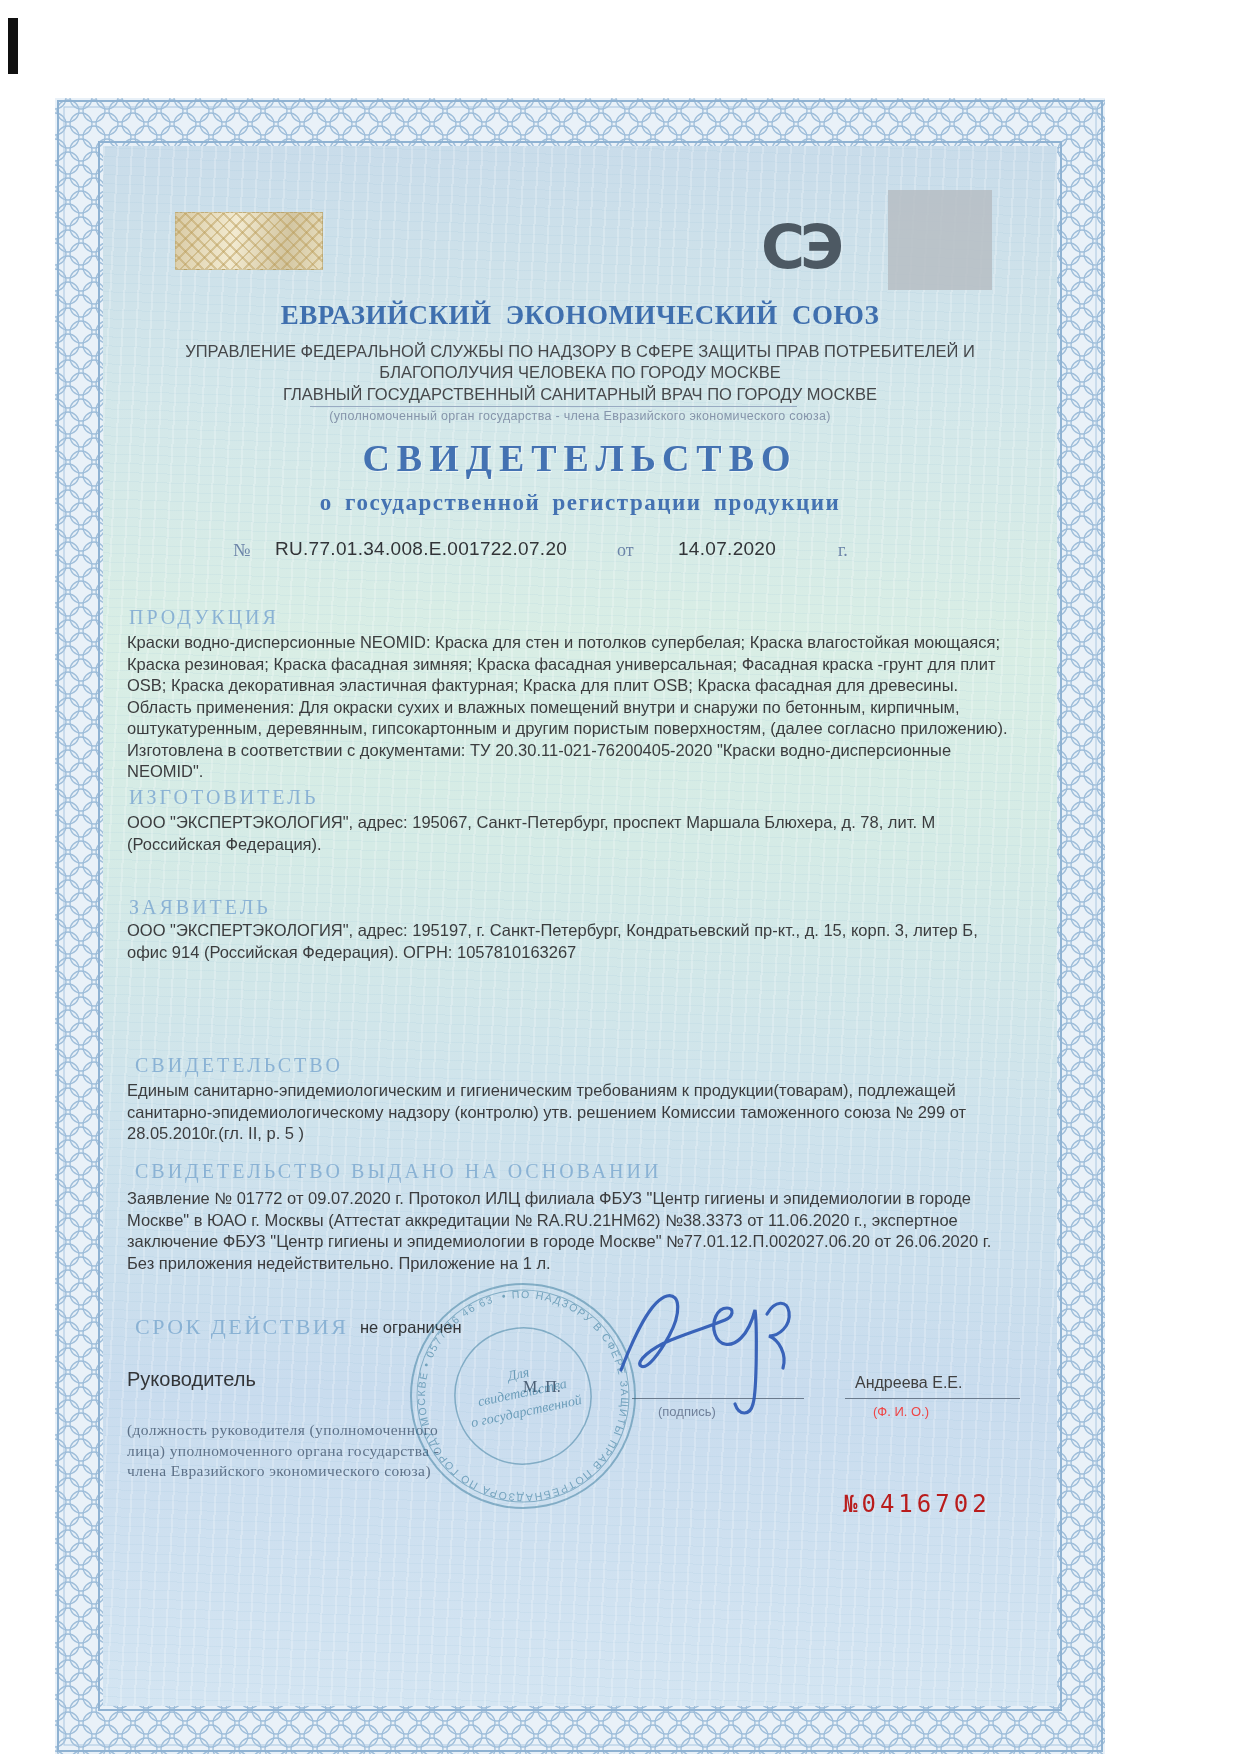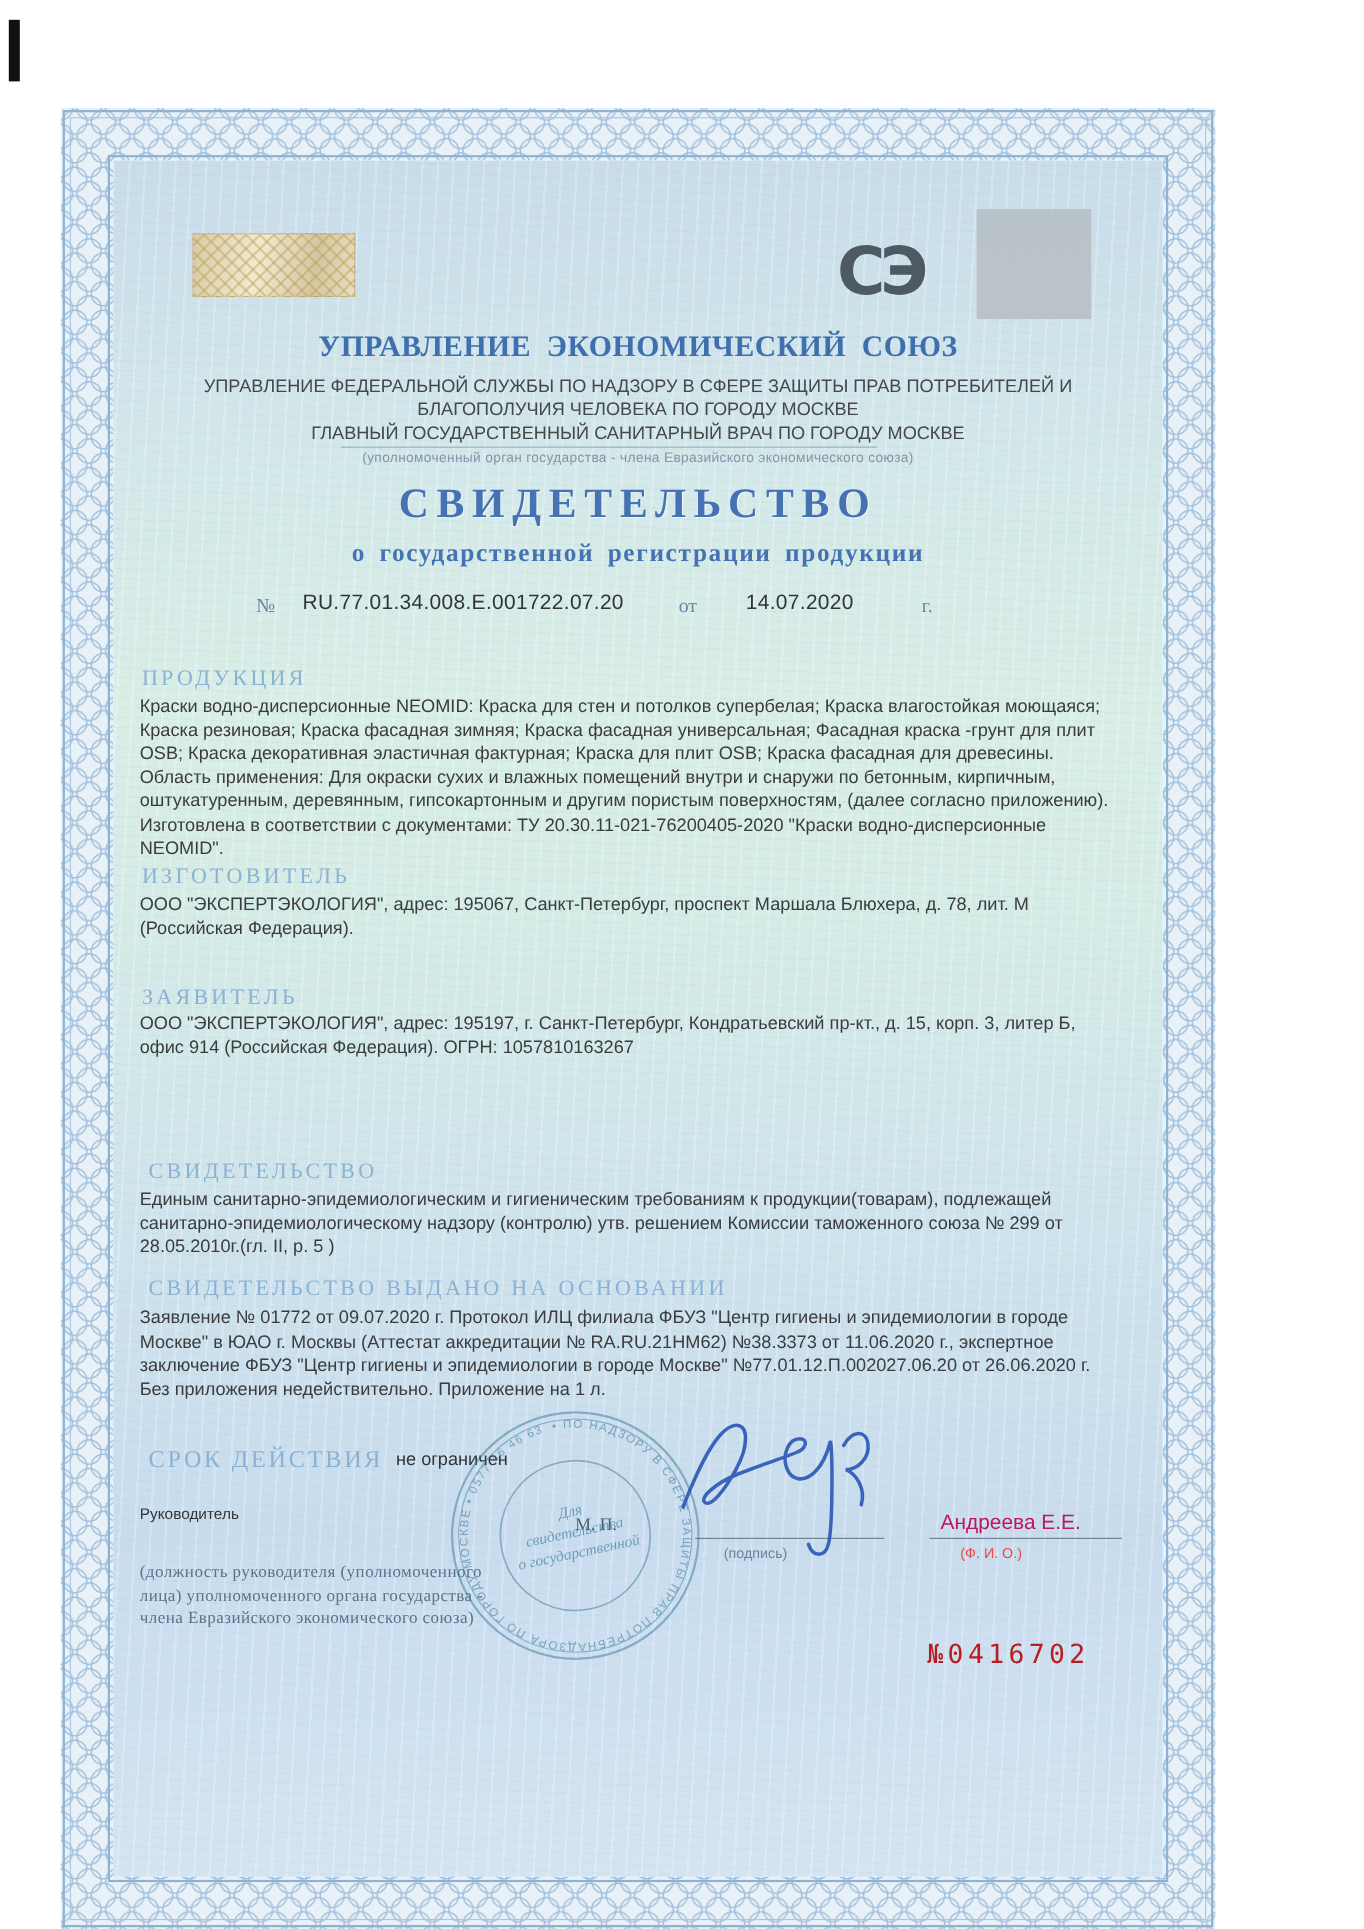--- a/index.html
+++ b/index.html
@@ -57,27 +57,27 @@
   .numrow-label { position:absolute; top:442px; font-family:"Liberation Serif", serif; font-size:18px; color:#6b84a8; }
   .numrow-value { position:absolute; top:440px; font-size:19px; color:#323438; letter-spacing:0.3px; }
 
   .sec-head { position:absolute; font-family:"Liberation Serif", serif; font-size:20px;
     color:#8ab2d4; letter-spacing:3px; }
   .sec-body { position:absolute; left:72px; width:886px; font-size:16.5px; line-height:21.5px; color:#3b3c3e; }
 
   .validity-head { font-size:22px; letter-spacing:2.5px; }
   .validity-value { position:absolute; left:305px; top:1220px; font-size:16.5px; color:#333538; }
 
-  .head-label { position:absolute; left:72px; top:1270px; font-size:14px; color:#333538; }
+  .head-label { position:absolute; left:72px; top:1270px; font-size:20px; color:#333538; }
   .mp-label { position:absolute; left:468px; top:1280px; font-family:"Liberation Serif", serif; font-size:16px; color:#4c5f75; }
 
   .sig-line { position:absolute; left:577px; top:1300px; width:172px; border-bottom:1px solid #6a7a8c; }
   .sig-caption { position:absolute; left:603px; top:1306px; font-size:13px; color:#70819a; }
 
-  .signer-name { position:absolute; left:800px; top:1276px; font-size:19px; color:#be185d; }
+  .signer-name { position:absolute; left:800px; top:1276px; font-size:16px; color:#404040; }
   .name-line { position:absolute; left:790px; top:1300px; width:175px; border-bottom:1px solid #6a7a8c; }
   .name-caption { position:absolute; left:818px; top:1306px; font-size:13px; color:#ef4444; }
 
   .position-note { position:absolute; left:72px; top:1322px; width:348px;
     font-family:"Liberation Serif", serif; font-size:15.5px; line-height:20.5px;
     color:#5d7188; letter-spacing:0.4px; }
 
   .stamp-svg { position:absolute; left:348px; top:1178px; opacity:0.85; }
   .signature-svg { position:absolute; left:552px; top:1172px; }
 
@@ -112,21 +112,21 @@
       <rect x="44" y="44" width="962" height="1568" fill="none" stroke="#8fb2d2" stroke-width="2"></rect>
       <rect x="50" y="50" width="950" height="1556" fill="none" stroke="#b6cfe6" stroke-width="1"></rect>
     </svg>
 
     <div class="paper"></div>
 
     <div class="hologram"></div>
     <div class="grey-square"></div>
     <div class="eaeu-logo">СЭ</div>
 
-    <div class="abs center union-title">УПРАВЛЕНИЕ ЭКОНОМИЧЕСКИЙ СОЮЗ</div>
+    <div class="abs center union-title">ЕВРАЗИЙСКИЙ ЭКОНОМИЧЕСКИЙ СОЮЗ</div>
     <div class="abs center auth-line auth-1">УПРАВЛЕНИЕ ФЕДЕРАЛЬНОЙ СЛУЖБЫ ПО НАДЗОРУ В СФЕРЕ ЗАЩИТЫ ПРАВ ПОТРЕБИТЕЛЕЙ И</div>
     <div class="abs center auth-line auth-2">БЛАГОПОЛУЧИЯ ЧЕЛОВЕКА ПО ГОРОДУ МОСКВЕ</div>
     <div class="abs center auth-line auth-3">ГЛАВНЫЙ ГОСУДАРСТВЕННЫЙ САНИТАРНЫЙ ВРАЧ ПО ГОРОДУ МОСКВЕ</div>
     <div class="auth-divider"></div>
     <div class="abs center auth-note">(уполномоченный орган государства - члена Евразийского экономического союза)</div>
 
     <div class="abs center cert-title">СВИДЕТЕЛЬСТВО</div>
     <div class="abs center cert-subtitle">о государственной регистрации продукции</div>
 
     <span class="numrow-label" style="left:178px">№</span>

